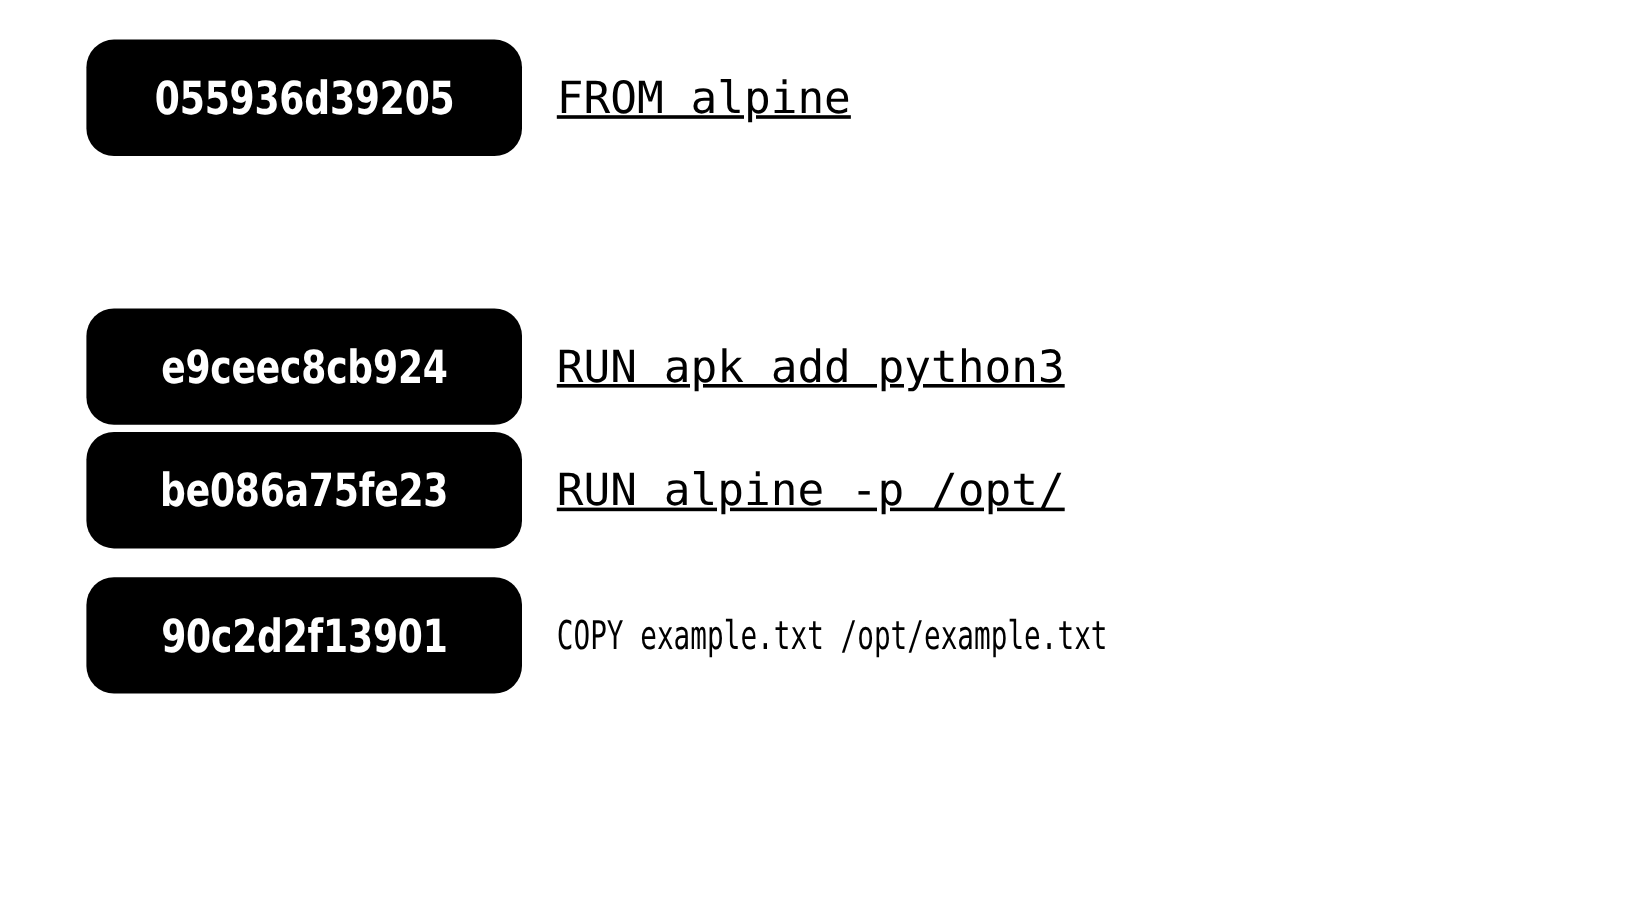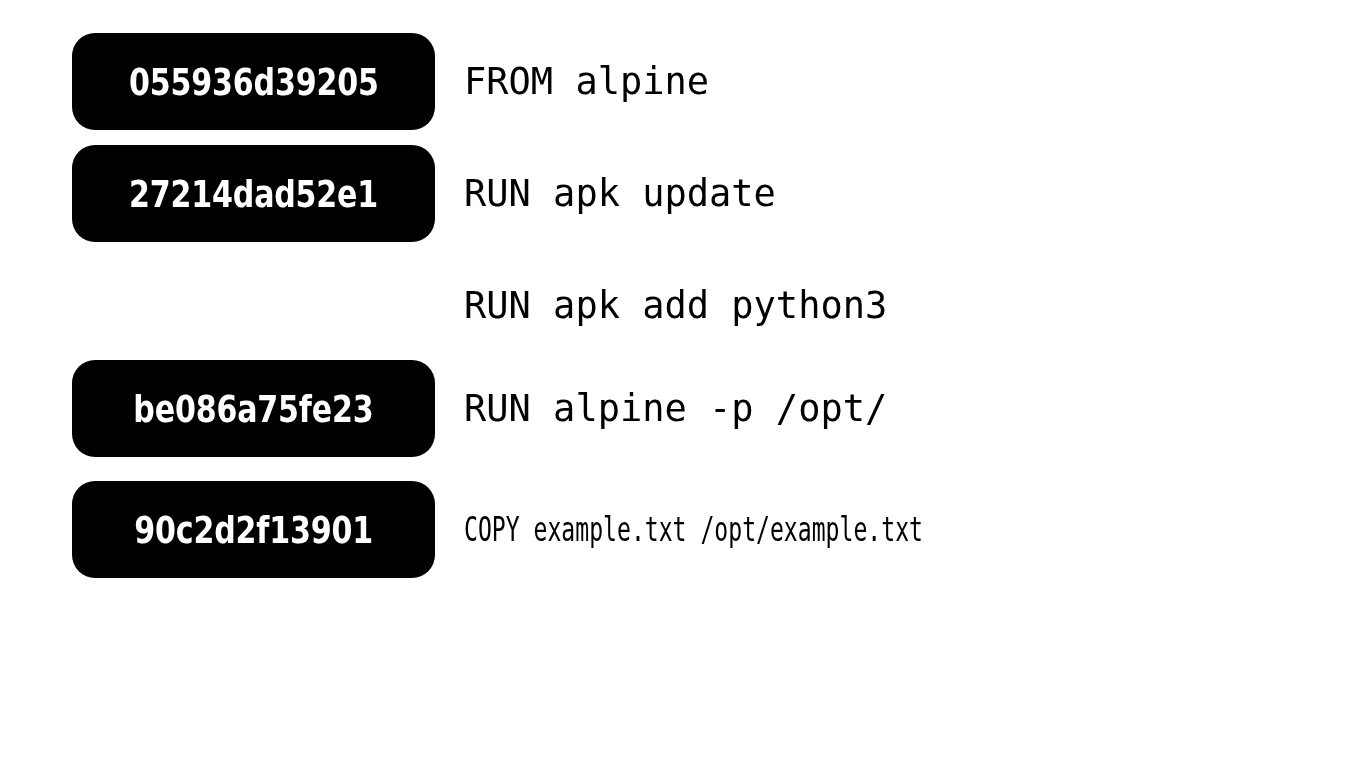--- a/index.html
+++ b/index.html
@@ -73,45 +73,40 @@
 
   .layer-command-text {
     color: #000000;
     font-family: "DejaVu Sans Mono", "Liberation Mono", monospace;
     font-weight: 400;
     white-space: nowrap;
     line-height: 1;
   }
 
   
-  .cmd-size-lg  { font-size: 37px; transform: scaleX(1); }
+  .cmd-size-lg  { font-size: 37px; transform: scaleX(1); text-decoration: underline; }
   .cmd-size-sm  { font-size: 33px; transform: scaleX(0.70); transform-origin: left center; }
   .cmd-size-xs  { font-size: 29px; transform: scaleX(0.72); transform-origin: left center; }
 </style>
 </head>
 <body>
 
 <div id="layer-stack">
     <div class="layer-row" style="top: 33px;">
       <div class="layer-id-pill">
         <span class="layer-id-text">055936d39205</span>
       </div>
       <div class="layer-command">
         <span class="layer-command-text cmd-size-lg">FROM alpine</span>
       </div>
     </div>
-    <div class="layer-row" style="top: 145px;">
+    <div class="layer-row" style="top: 257px;">
       <div class="layer-id-pill">
-        <span class="layer-id-text">27214dad52e1</span>
+        <span class="layer-id-text">e9ceec8cb924</span>
       </div>
-      <div class="layer-command">
-        <span class="layer-command-text cmd-size-lg">RUN apk update</span>
-      </div>
-    </div>
-    <div class="layer-row" style="top: 257px;">
       <div class="layer-command">
         <span class="layer-command-text cmd-size-lg">RUN apk add python3</span>
       </div>
     </div>
     <div class="layer-row" style="top: 360px;">
       <div class="layer-id-pill">
         <span class="layer-id-text">be086a75fe23</span>
       </div>
       <div class="layer-command">
         <span class="layer-command-text cmd-size-lg">RUN alpine -p /opt/</span>

